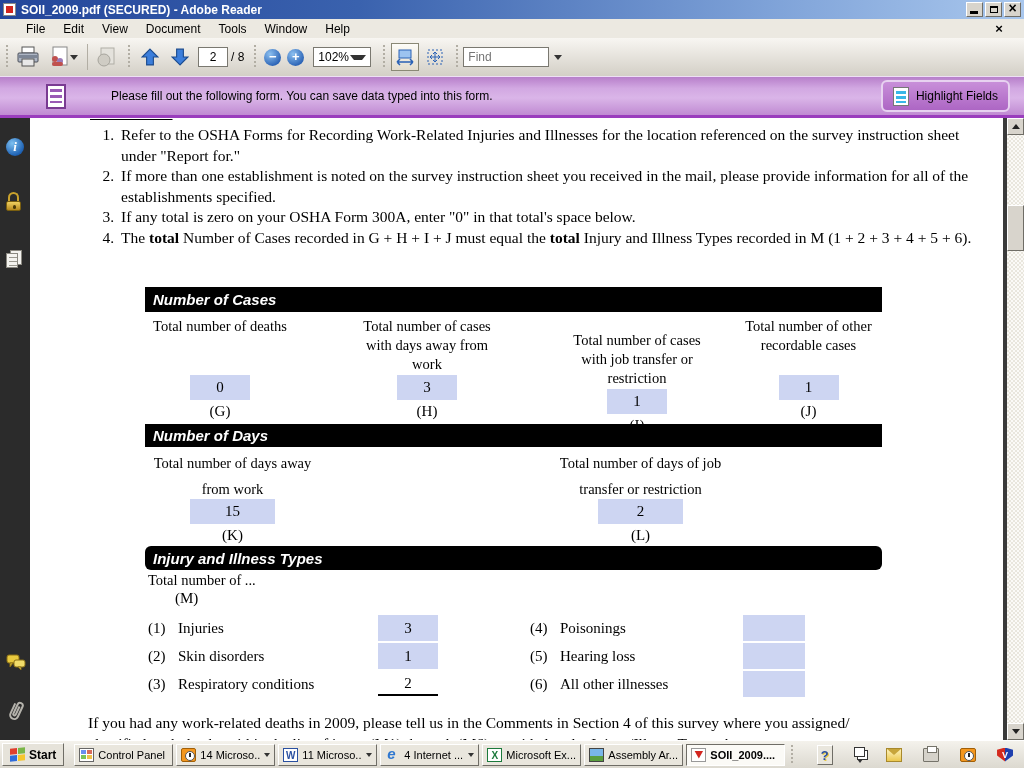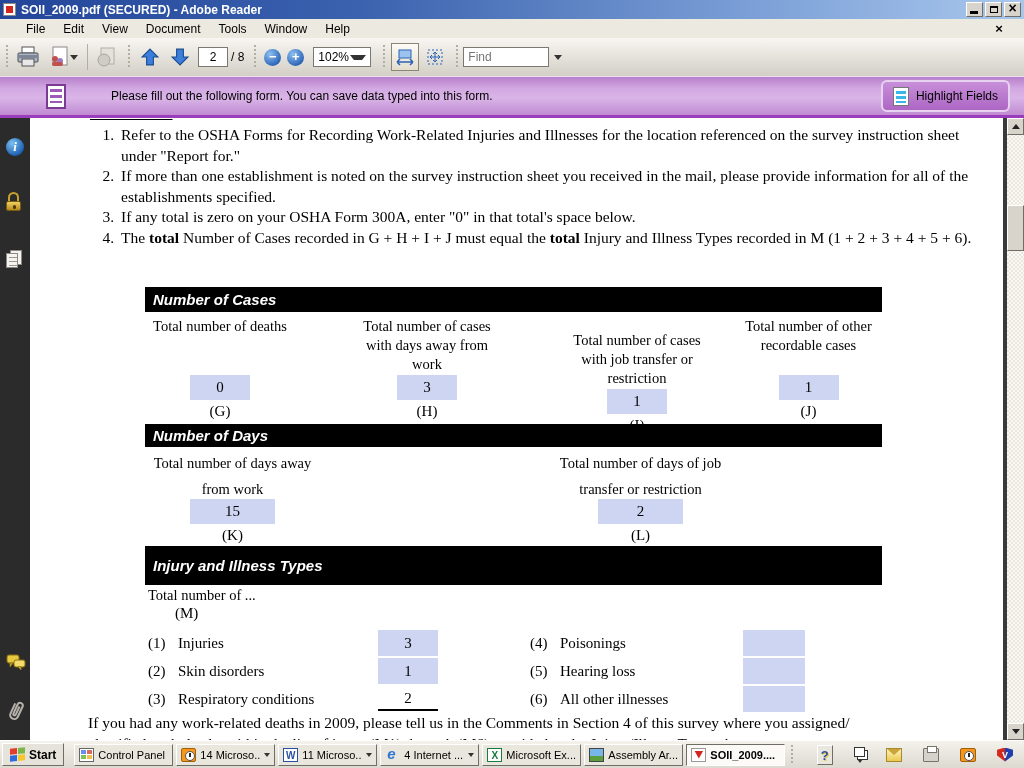--- a/index.html
+++ b/index.html
@@ -98,21 +98,21 @@
   .serif { font-family:"Liberation Serif","DejaVu Serif",serif; }
   .cliphead { position:absolute; left:60px; top:0; height:5px; overflow:hidden; }
   .cliphead span { display:block; margin-top:-13px; font-weight:bold; font-size:15px; text-decoration:underline; }
   .instructions { position:absolute; left:58px; top:7px; width:910px; font-size:15.5px; }
   .ins-item { display:flex; }
   .ins-num { width:26px; text-align:right; margin-right:7px; line-height:20.5px; flex:0 0 auto; }
   .ins-text { flex:1; line-height:20.5px; max-width:862px; }
 
   .formtable { position:absolute; left:115px; top:169px; width:737px; }
   .secbar { background:#000; color:#fff; font-weight:bold; font-style:italic; font-size:15px; padding-left:8px; display:flex; align-items:center; }
-  .bar1 { height:25px; } .bar2 { height:23px; } .bar3 { height:39px; }
+  .bar1 { height:25px; } .bar2 { height:23px; } .bar3 { height:24px;border-radius:6px; }
   .cases { position:relative; height:112px; }
   .ccol { position:absolute; top:5px; text-align:center; }
   .ccol .clbl { font-size:14.5px; line-height:19px; height:58px; }
   .fld { height:25px; background:#cdd5f2; text-align:center; font-size:15px; line-height:25px; margin:0 auto; }
   .w60 { width:60px; } .w85 { width:85px; }
   .letter { font-size:15px; margin-top:3px; text-align:center; }
   .cg { left:0; width:150px; } .ch { left:207px; width:150px; } .ci { left:417px; width:150px;margin-top:14px; } .cj { left:590px; width:147px; }
   .days { position:relative; height:99px; }
   .dcol { position:absolute; top:3px; text-align:center; }
   .dk { left:0; width:175px; } .dl { left:398px; width:195px; }

